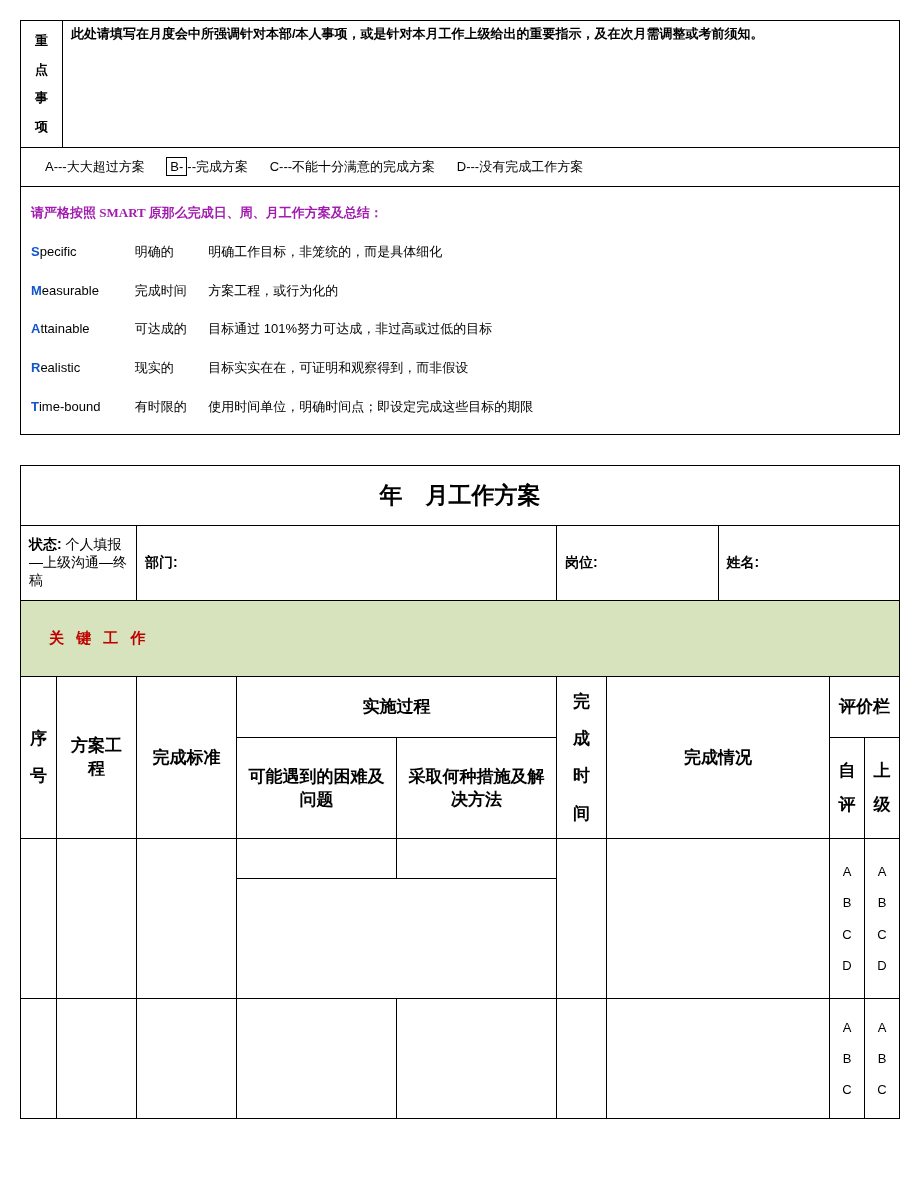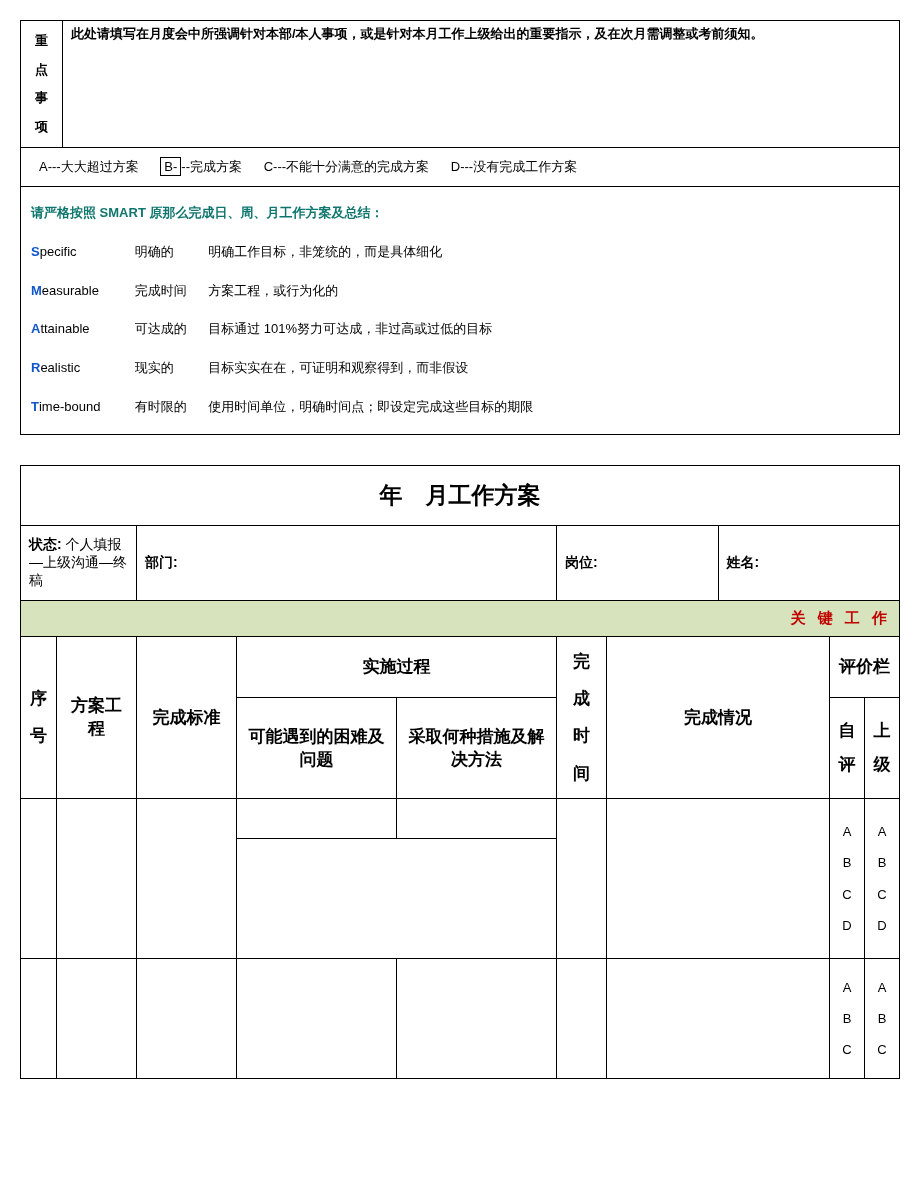--- a/index.html
+++ b/index.html
@@ -10,32 +10,32 @@
       color: #000;
       padding: 20px;
       width: 920px;
     }
     table { border-collapse: collapse; width: 100%; }
     td, th { border: 1px solid #000; padding: 6px 8px; vertical-align: middle; }
     .t1 { margin-bottom: 30px; }
     .t1 .lbl { text-align: center; font-weight: bold; width: 42px; line-height: 1.8; }
     .t1 .lbl-v { line-height: 2.2; }
     .t1 .content { font-size: 13px; }
-    .legend-row td { padding: 10px 18px; }
+    .legend-row td { padding: 10px 24px; }
     .boxed { border: 1px solid #000; padding: 1px 3px; }
     .smart-cell { padding: 14px 10px; line-height: 1.9; }
-    .red { color: #0f766e; font-weight: bold; }
+    .red { color: #a21caf; font-weight: bold; font-family: Liberation Serif, serif; }
     .blue { color: #1155cc; font-weight: bold; }
     .smart-row { margin-bottom: 14px; }
     .smart-row .col1 { display: inline-block; width: 100px; }
     .smart-row .col2 { display: inline-block; width: 70px; }
     .t2-title { text-align: center; font-weight: bold; font-size: 23px; padding: 14px; }
     .meta-row td { font-size: 14px; padding: 10px 8px; }
     .meta-lbl { font-weight: bold; }
-    .section-hdr { background: #d7e3bc; text-align: right; color: #c00000; font-weight: bold; font-size: 15px; padding: 8px; letter-spacing: 4px; }
+    .section-hdr { background: #d7e3bc; text-align: left; color: #c00000; font-weight: bold; font-size: 15px; padding: 28px; letter-spacing: 4px; }
     .hdr { font-weight: bold; text-align: center; font-size: 17px; }
     .hdr-lg { padding: 30px 8px; }
     .eval-cell { text-align: center; padding: 10px 0; line-height: 2.4; font-size: 13px; }
     .w35 { width: 35px; }
   </style>
 </head>
 <body>
 
 <table class="t1">
   <tbody>

